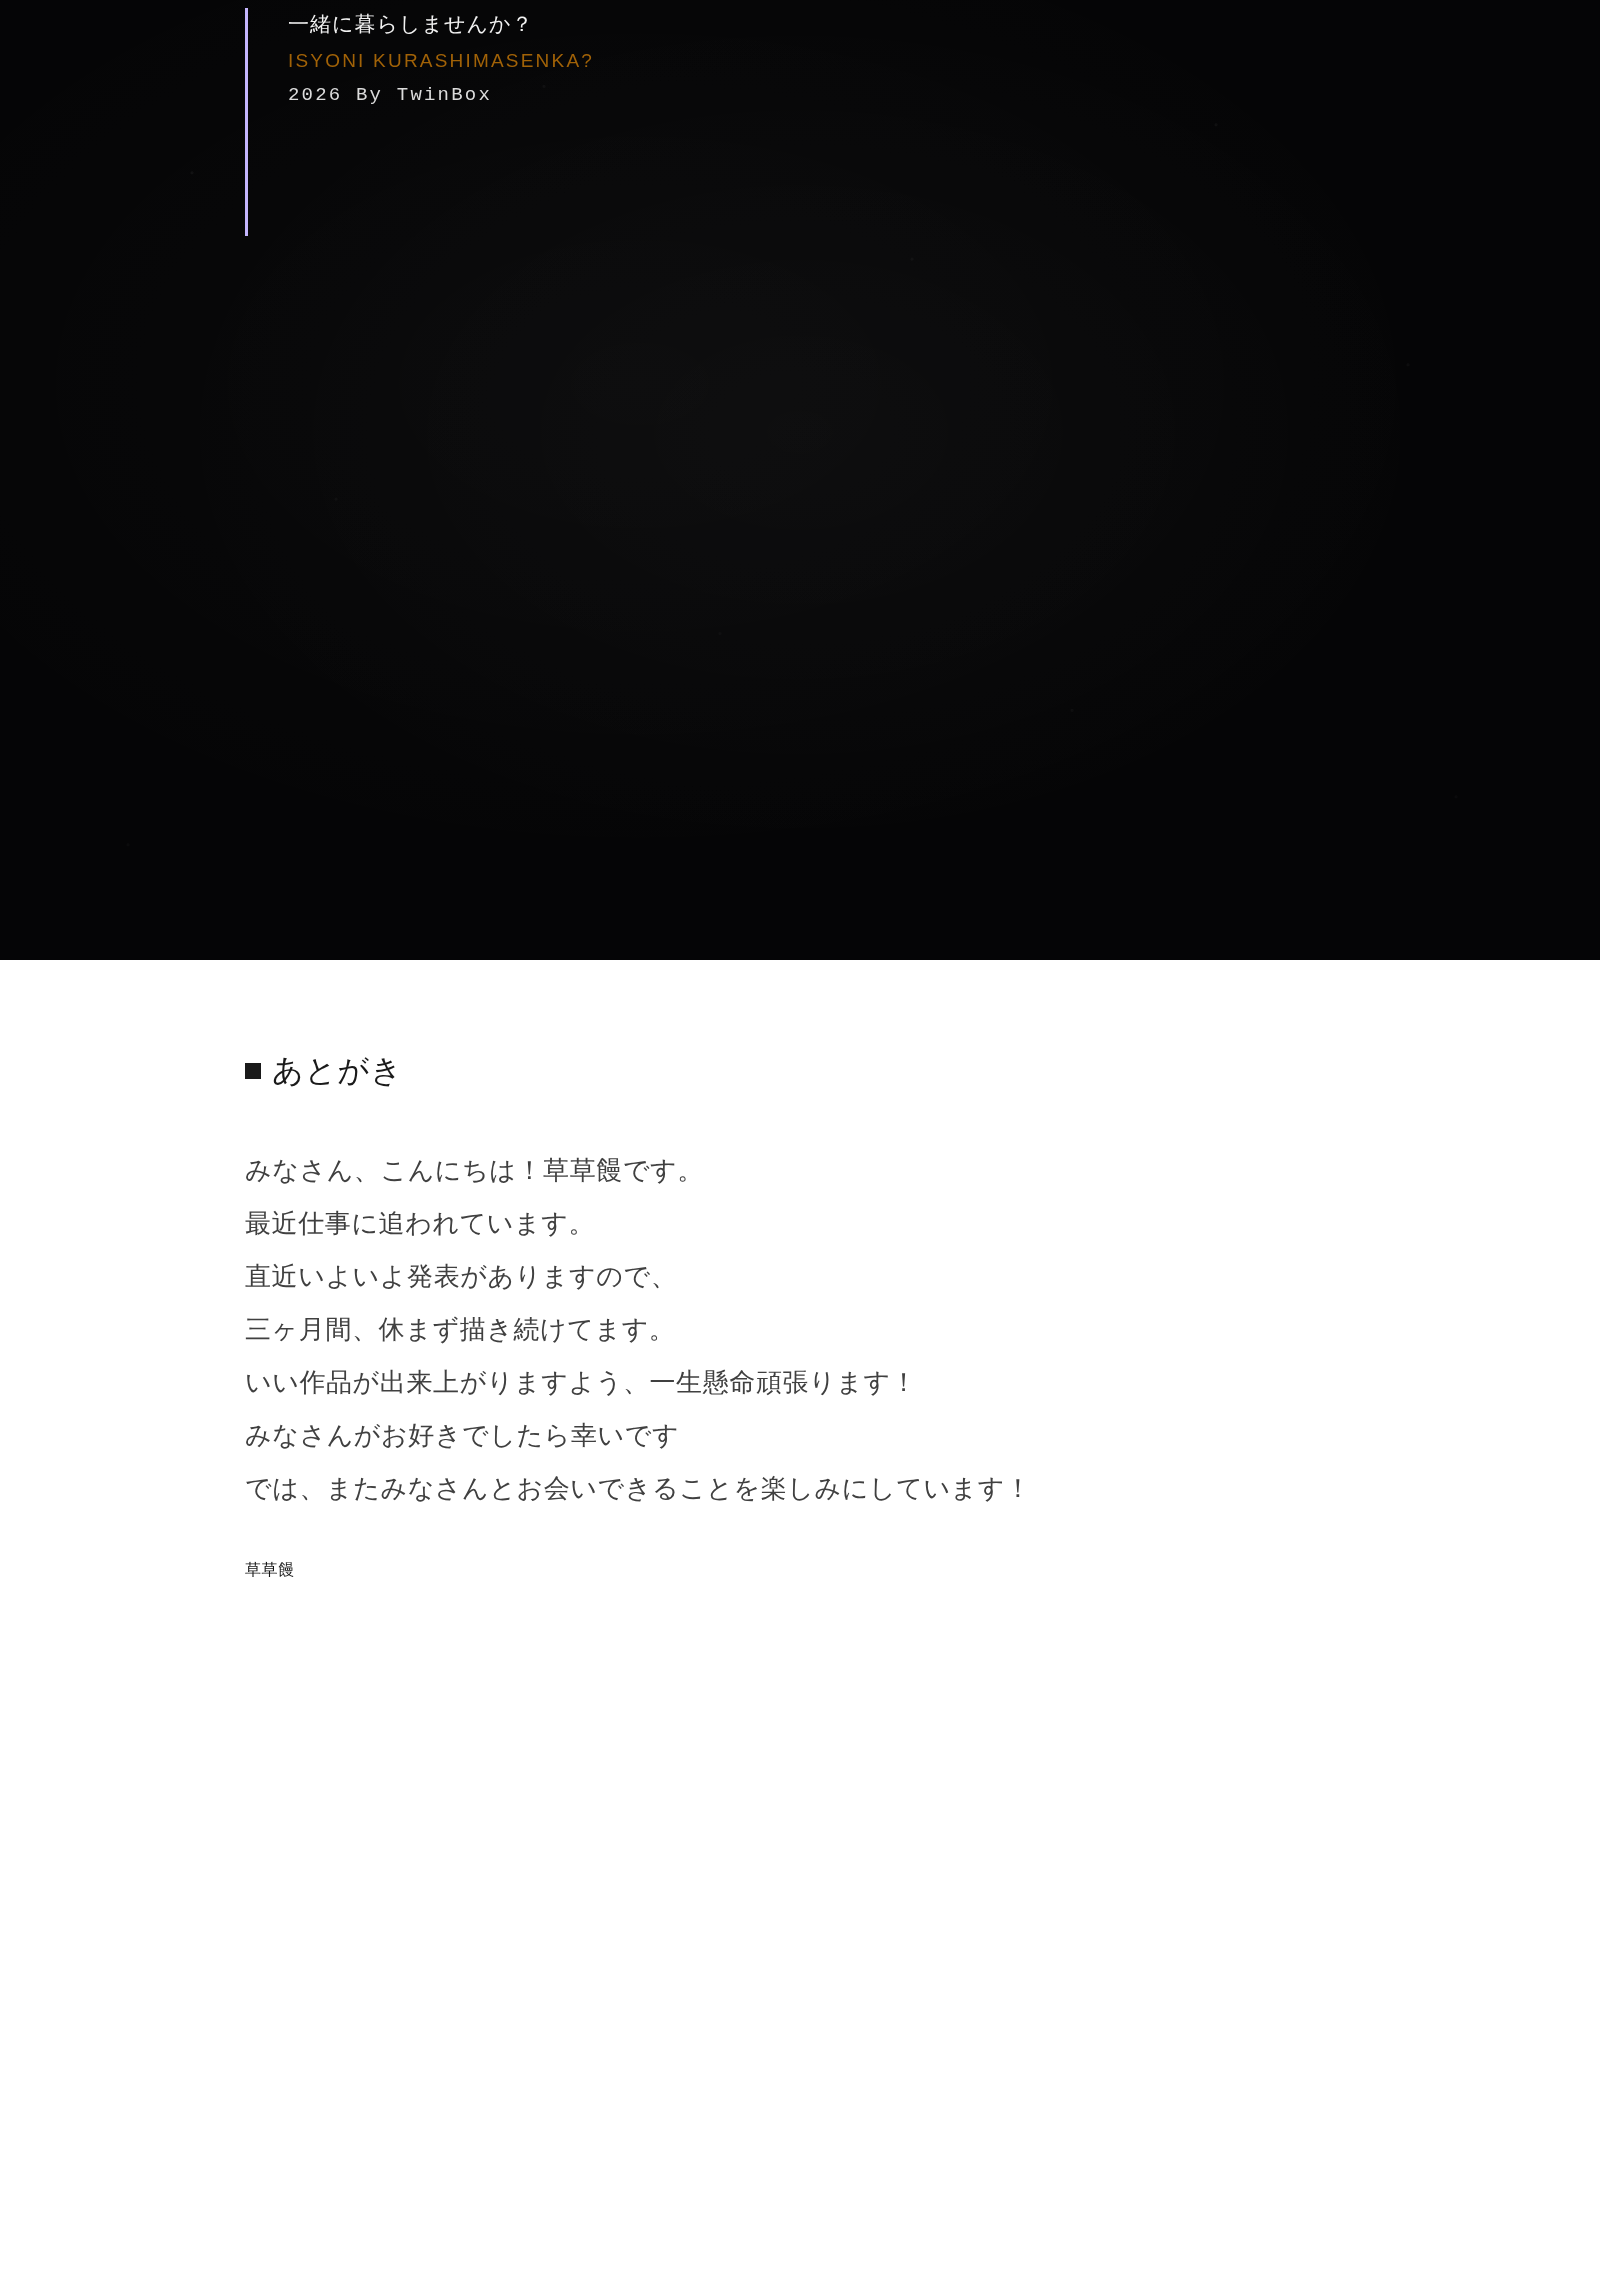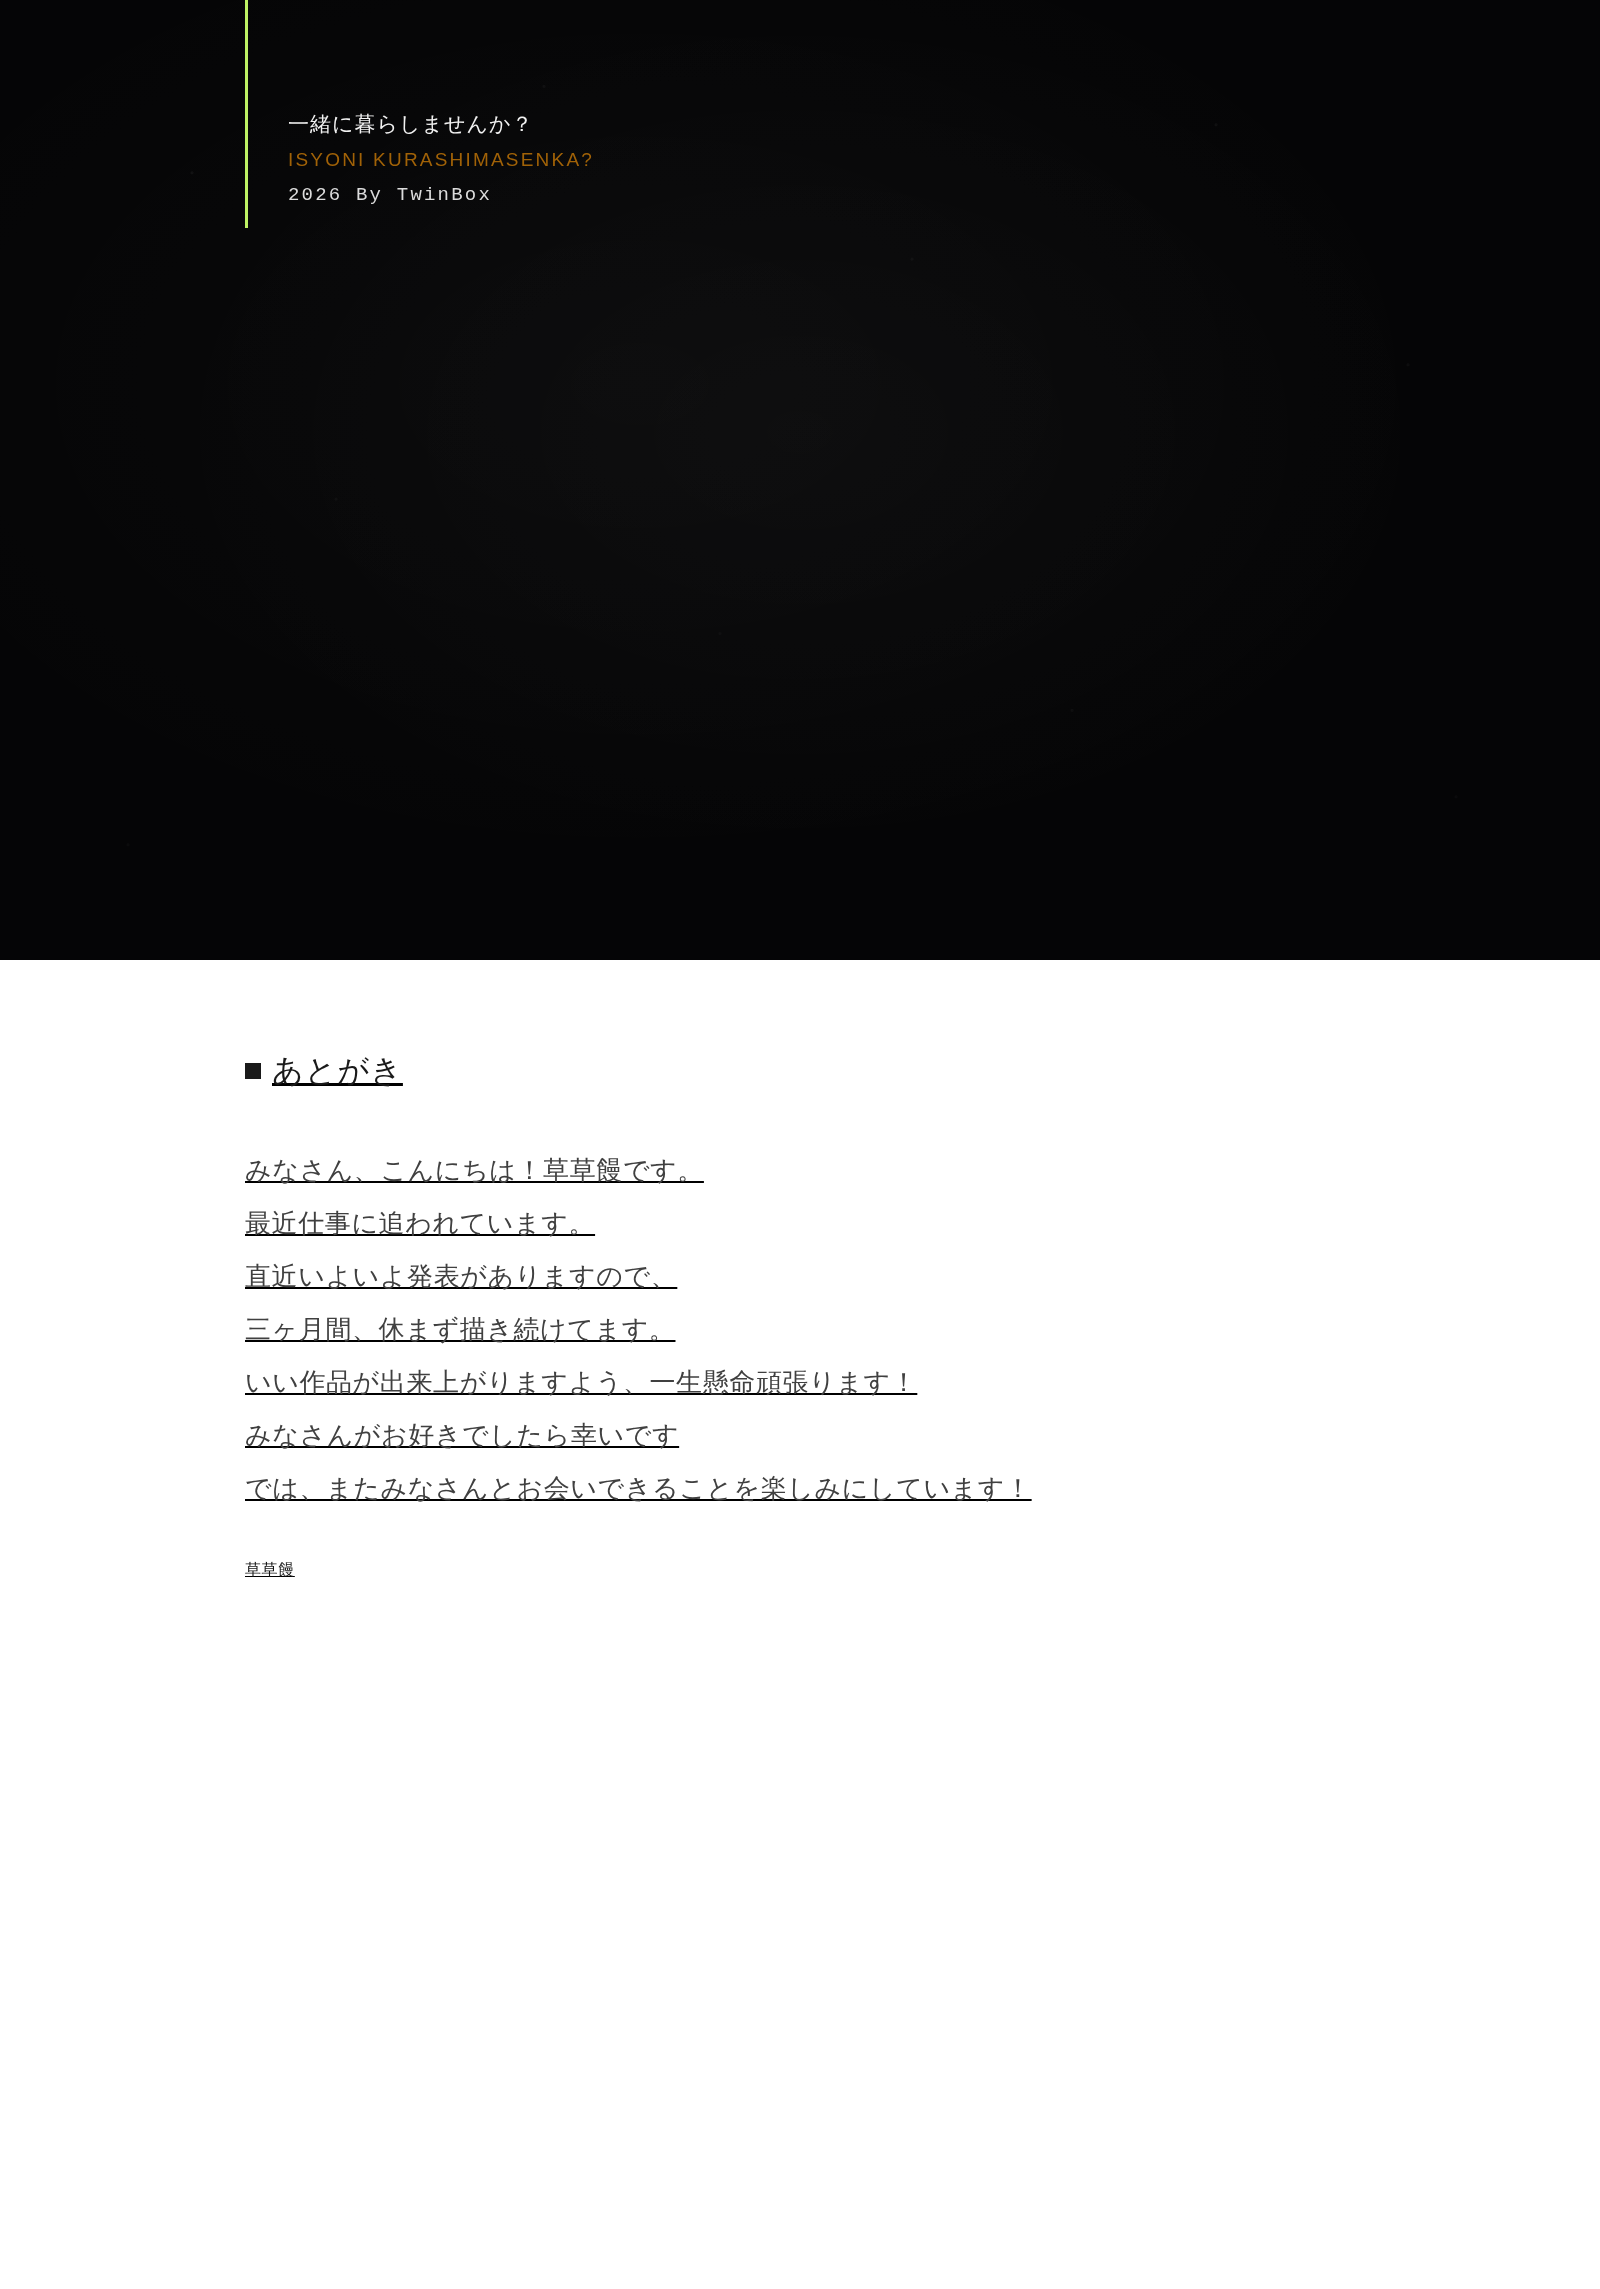--- a/index.html
+++ b/index.html
@@ -46,28 +46,28 @@
     position: absolute;
     inset: 0;
     background: radial-gradient(ellipse at 50% 45%, rgba(255,255,255,0.025) 0%, rgba(0,0,0,0) 58%);
     pointer-events: none;
   }
 
   
   .title-block {
     position: absolute;
     left: 245px;
-    top: 0px;
+    top: 8px;
     padding-left: 40px;
-    border-left: 3px solid #bef264;
+    border-left: 3px solid #c4b5fd;
     height: 228px;
     box-sizing: border-box;
     display: flex;
     flex-direction: column;
-    justify-content: flex-end;
+    justify-content: flex-start;
     padding-bottom: 18px;
   }
   .title-jp {
     color: #f2f2f2;
     font-size: 21px;
     letter-spacing: 1px;
     line-height: 1.5;
     margin-bottom: 6px;
     white-space: nowrap;
   }
@@ -88,21 +88,20 @@
     margin-top: 4px;
     white-space: nowrap;
   }
 
   
   .afterword {
     position: absolute;
     left: 245px;
     top: 1050px;
     width: 1120px;
-    text-decoration: underline;
   }
   .afterword-heading {
     display: flex;
     align-items: center;
     font-size: 31px;
     color: #1a1a1a;
     letter-spacing: 1px;
     margin-bottom: 60px;
   }
   .heading-marker {

